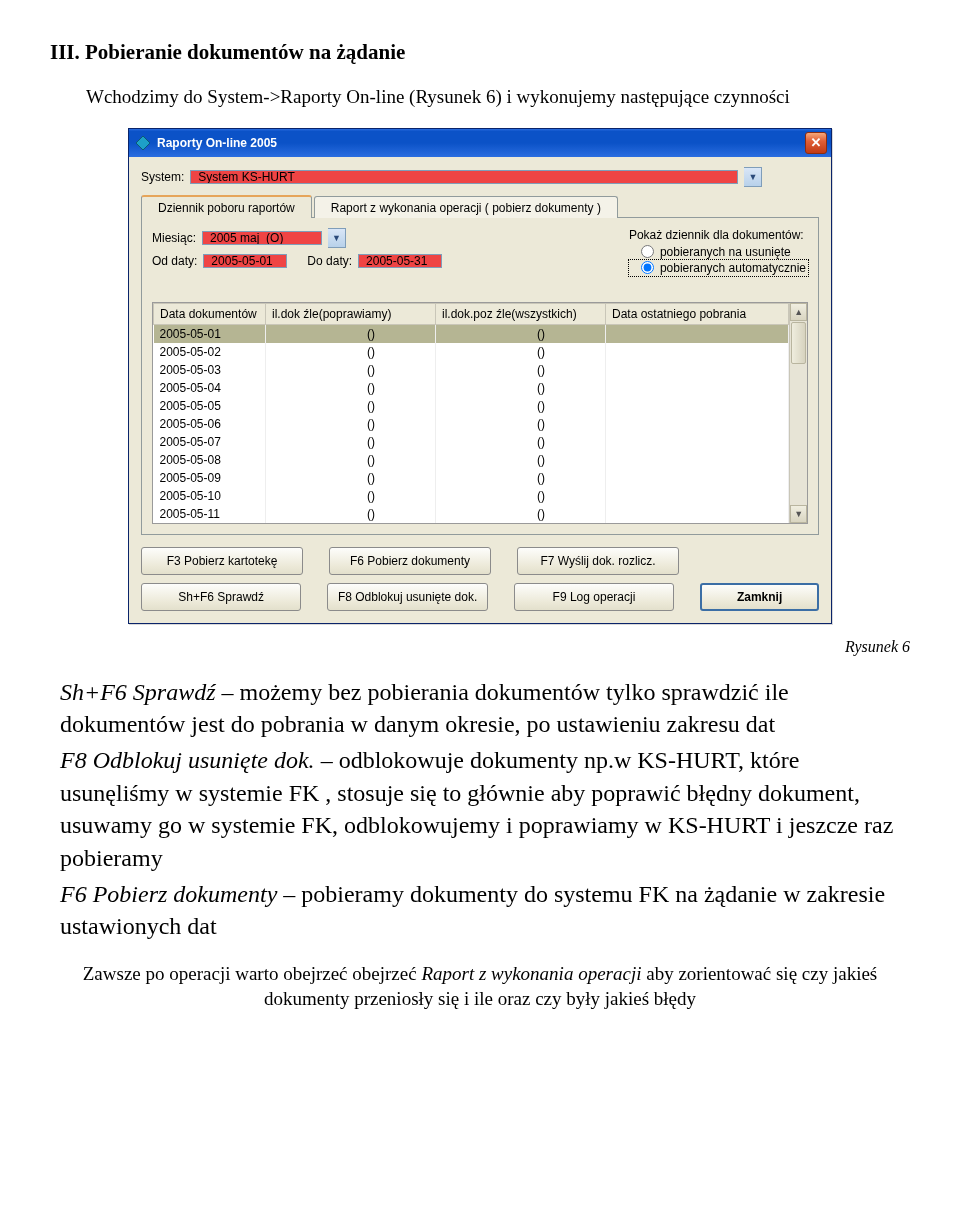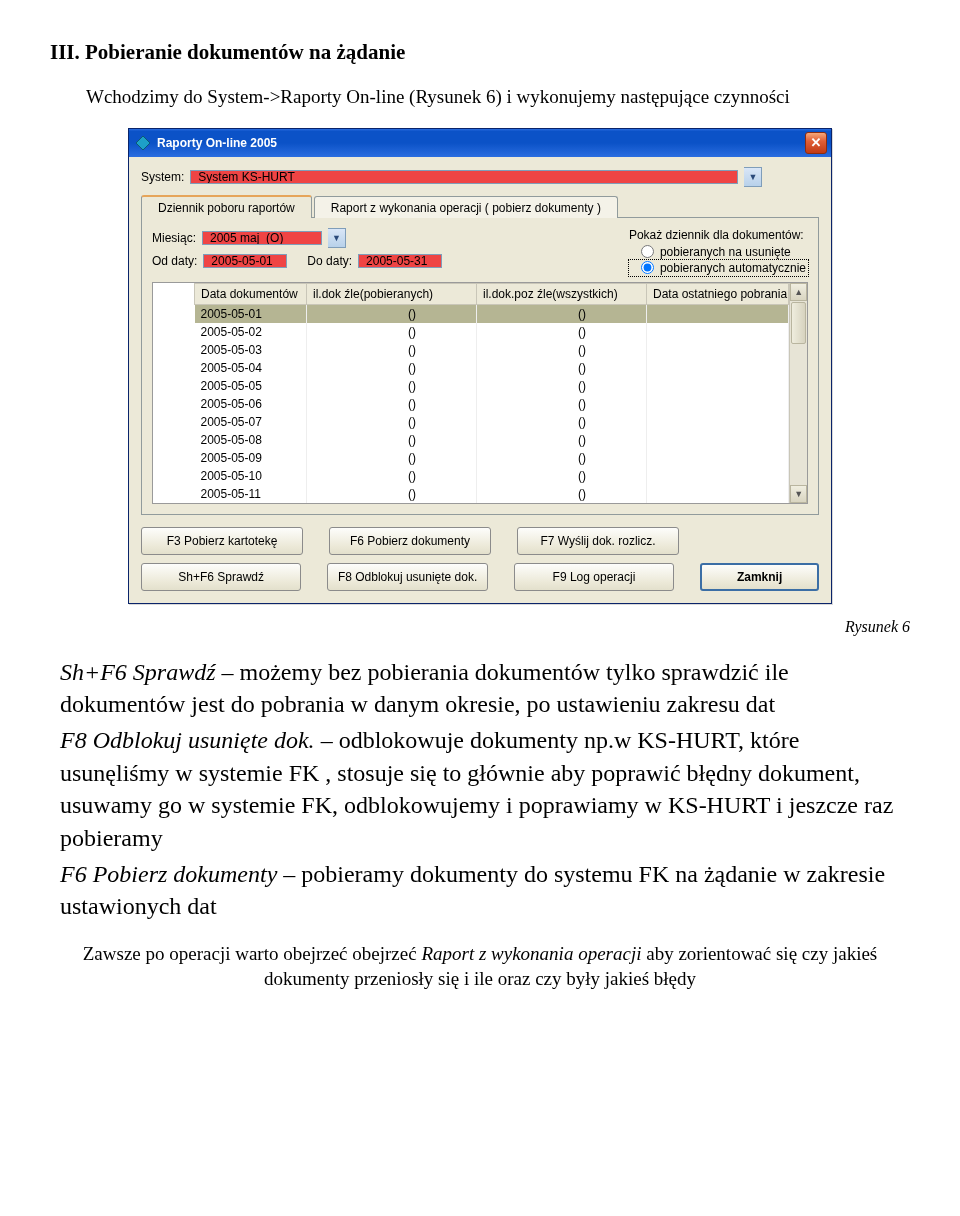--- a/index.html
+++ b/index.html
@@ -102,21 +102,21 @@
   .inline { display: flex; align-items: center; gap: 6px; }
   .txt.sm { width: 120px; }
   .txt.md { width: 84px; }
 
   .radio-block { font-size: 12px; }
   .radio-block .rtitle { margin-bottom: 2px; }
   .radio-row { display: flex; align-items: center; gap: 4px; padding: 1px 2px; }
   .radio-row input { margin: 0 2px 0 10px; }
   .radio-row.hl { outline: 1px dotted #000; }
 
-  .grid-wrap { margin-top: 6px; border: 1px solid #9a9a9a; background:#fff; display:flex;padding-left:41px; }
+  .grid-wrap { margin-top: 26px; border: 1px solid #9a9a9a; background:#fff; display:flex; }
   table { border-collapse: collapse; width: 100%; table-layout: fixed; font-size: 12px; }
   th {
     background: #ece9d8;
     border: 1px solid #c9c6b8;
     font-weight: normal;
     text-align: left;
     padding: 3px 6px;
     white-space: nowrap; overflow: hidden;
   }
   td { padding: 2px 6px; border-right: 1px solid #eee; white-space: nowrap; }
@@ -221,21 +221,21 @@
               <span>pobieranych automatycznie</span>
           </label>
         </div>
       </div>
 
       <div class="grid-wrap">
         <table>
           <thead>
             <tr>
               <th class="col-date">Data dokumentów</th>
-              <th class="col-il1">il.dok  źle(pobieranych)</th>
+              <th class="col-il1">il.dok  źle(poprawiamy)</th>
               <th class="col-il2">il.dok.poz  źle(wszystkich)</th>
               <th class="col-ost">Data ostatniego pobrania</th>
             </tr>
           </thead>
           <tbody id="grid-body">
               <tr class="sel">
                 <td>2005-05-01</td>
                 <td style="text-align: right; padding-right: 60px;">()</td>
                 <td style="text-align: right; padding-right: 60px;">()</td>
                 <td></td>

